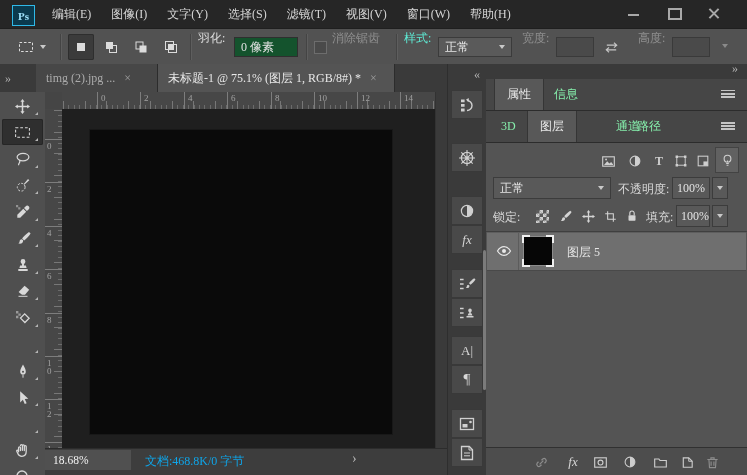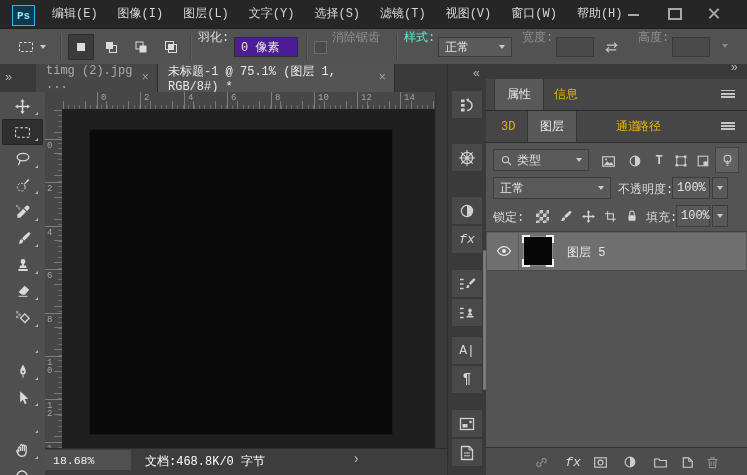--- a/index.html
+++ b/index.html
@@ -1,17 +1,17 @@
 <!DOCTYPE html>
 <html><head>
 <meta charset="utf-8">
 <style>
   html,body{margin:0;padding:0;background:#2a2a2a;}
   #app{position:relative;width:747px;height:475px;background:#535353;overflow:hidden;
-       font-family:Liberation Mono, monospace;font-size:12px;color:#d9d9d9;
+       font-family:Liberation Serif, serif;font-size:12px;color:#d9d9d9;
        -webkit-font-smoothing:antialiased;box-shadow:0 0 0 1px #151515 inset;}
   .abs{position:absolute;}
   .row{display:flex;align-items:center;}
   .dim{color:#8f8f8f;}
   .ic{display:block;}
   
   .titlebar{left:0;top:0;width:747px;height:28px;background:#262626;}
   .pslogo{left:12px;top:5px;width:21px;height:19px;background:#0b3a4e;border:1px solid #2fb9e8;
           color:#9fe2fb;font-size:11px;font-weight:bold;display:flex;align-items:center;justify-content:center;}
   .menus{left:42px;top:0;height:28px;}
@@ -20,21 +20,21 @@
   .wbtn{width:18px;height:14px;position:relative;}
   .wmin{position:absolute;left:3px;top:8px;width:11px;height:2px;background:#a8a8a8;}
   .wmax{position:absolute;left:3px;top:2px;width:10px;height:8px;border:2px solid #a8a8a8;}
   .wclo1,.wclo2{position:absolute;left:8px;top:1px;width:2px;height:13px;background:#a8a8a8;}
   .wclo1{transform:rotate(45deg);} .wclo2{transform:rotate(-45deg);}
   
   .optbar{left:0;top:28px;width:747px;height:36px;background:#525252;border-top:1px solid #1f1f1f;border-bottom:1px solid #3a3a3a;}
   .vsep{position:absolute;top:5px;width:1px;height:26px;background:#444;box-shadow:1px 0 0 #5e5e5e;}
   .toolbtn{position:absolute;top:5px;width:26px;height:26px;display:flex;align-items:center;justify-content:center;color:#dcdcdc;border-radius:2px;}
   .toolbtn.pressed{background:#3b3b3b;box-shadow:0 0 0 1px #2e2e2e inset;}
-  .well{background:#4c1d95;border:1px solid #2f2f2f;height:20px;box-sizing:border-box;display:flex;align-items:center;padding:0 6px;color:#e3e3e3;}
+  .well{background:#14532d;border:1px solid #2f2f2f;height:20px;box-sizing:border-box;display:flex;align-items:center;padding:0 6px;color:#e3e3e3;}
   .drop{background:#5a5a5a;border:1px solid #3b3b3b;height:20px;box-sizing:border-box;display:flex;align-items:center;padding:0 6px;color:#e6e6e6;}
   .caret{width:0;height:0;border-left:3.5px solid transparent;border-right:3.5px solid transparent;border-top:4.5px solid #c9c9c9;margin-left:auto;}
   .caret.dim2{border-top-color:#8a8a8a;}
   .cbox{width:11px;height:11px;border:1px solid #6d6d6d;background:#4a4a4a;}
   .lbl{position:absolute;top:0;line-height:18px;text-align:center;}
   
   .tabstrip{left:0;top:64px;width:747px;height:28px;background:#3a3a3a;}
   .doctab{position:absolute;top:0;height:28px;display:flex;align-items:center;padding:0 8px 0 10px;box-sizing:border-box;border-right:1px solid #2c2c2c;}
   .doctab.inactive{background:#474747;color:#ababab;}
   .doctab.active{background:#545454;color:#e8e8e8;}
@@ -73,21 +73,21 @@
   .dbtn{position:absolute;left:3px;width:32px;height:29px;background:#494949;border:1px solid #393939;display:flex;align-items:center;justify-content:center;color:#d0d0d0;box-sizing:border-box;}
   .dtext{font-size:13px;color:#d8d8d8;font-style:normal;}
   .scrollthumb{position:absolute;left:35px;top:186px;width:3px;height:140px;background:#7b7b7b;border-radius:2px;}
   
   .rpanel{left:486px;top:64px;width:261px;height:411px;background:#545454;}
   .phead{position:absolute;left:0;top:0;width:261px;height:15px;background:#3a3a3a;color:#b5b5b5;}
   .pcollapse{position:absolute;right:10px;top:-3px;font-size:12px;letter-spacing:-1px;}
   .band{position:absolute;left:0;width:261px;height:31px;background:#464646;border-bottom:1px solid #2c2c2c;}
   .ptab{position:absolute;top:0;height:31px;display:flex;align-items:center;justify-content:center;padding:0 12px;box-sizing:border-box;}
   .ptab.on{background:#585858;color:#eaeaea;border-left:1px solid #353535;border-right:1px solid #353535;}
-  .ptab.off{color:#eab308;align-items:center;}
+  .ptab.off{color:#86efac;align-items:center;}
   .hamb{position:absolute;right:12px;top:11px;width:14px;height:10px;
         background:repeating-linear-gradient(to bottom,#c4c4c4 0 1.5px,transparent 1.5px 3.2px);}
   .pwell{background:#595959;border:1px solid #3c3c3c;height:22px;box-sizing:border-box;display:flex;align-items:center;padding:0 6px;color:#e4e4e4;}
   .fbtn{position:absolute;top:0;width:24px;height:22px;display:flex;align-items:center;justify-content:center;color:#cfcfcf;}
   .lockbtn{position:absolute;top:2px;width:20px;height:18px;display:flex;align-items:center;justify-content:center;color:#d4d4d4;}
   .layerrow{position:absolute;left:1px;top:166px;width:259px;height:37px;background:#6f6f6f;border-top:1px solid #5e5e5e;border-bottom:1px solid #494949;}
   .thumb{position:absolute;left:36px;top:3px;width:30px;height:30px;background:#060606;border:1px solid #8c8c8c;box-sizing:border-box;}
   .tcorn{position:absolute;width:6px;height:6px;}
   .tc-tl{left:-2px;top:-2px;border-left:2px solid #efefef;border-top:2px solid #efefef;}
   .tc-tr{right:-2px;top:-2px;border-right:2px solid #efefef;border-top:2px solid #efefef;}
@@ -254,21 +254,20 @@
 </defs>
 </svg>
 
 <div id="app">
 
   <div class="abs titlebar">
     <div class="abs pslogo">Ps</div>
     <div class="abs menus row">
       <span class="menu-item">编辑(E)</span>
       <span class="menu-item">图像(I)</span>
-      <span class="menu-item">图层(L)</span>
       <span class="menu-item">文字(Y)</span>
       <span class="menu-item">选择(S)</span>
       <span class="menu-item">滤镜(T)</span>
       <span class="menu-item">视图(V)</span>
       <span class="menu-item">窗口(W)</span>
       <span class="menu-item">帮助(H)</span>
     </div>
     <div class="abs winctl">
       <span class="wbtn">
           <span class="wmin"></span>
@@ -477,21 +476,21 @@
       <span class="vlab" style="top:293px;">12</span>
     <span class="vtick" style="top:333px;"></span>
       <span class="vlab" style="top:336px;">14</span>
   </div>
   <div class="abs pasteboard"></div>
   <div class="abs docimage"></div>
   <div class="abs rightgap"></div>
 
   <div class="abs statusbar">
     <div class="zoomwell">18.68%</div>
-    <span class="abs" style="left:100px;top:4px;color:#ffffff;">文档:468.8K/0 字节</span>
+    <span class="abs" style="left:100px;top:4px;color:#0ea5e9;">文档:468.8K/0 字节</span>
     <span class="abs" style="left:307px;top:2px;color:#b5b5b5;font-size:14px;">›</span>
   </div>
 
   <div class="abs dock">
     <div class="dockhead">«</div>
     <div class="dbtn" style="top:26px;">
         <svg class="ic" width="18" height="18">
           <use href="#s-history"></use>
         </svg>
       </div>
@@ -561,27 +560,20 @@
           <span>通道</span>
         </div>
       <div class="ptab off" style="left:139px;">
           <span>路径</span>
         </div>
       <span class="hamb"></span>
     </div>
 
     <div class="abs" style="left:0;top:79px;width:261px;height:304px;">
 
-      <div class="pwell abs" style="left:7px;top:6px;width:96px;">
-        <svg class="ic" width="13" height="13" color="#c9c9c9" style="margin-right:4px;">
-            <use href="#s-magnifier"></use>
-          </svg>
-        <span>类型</span>
-        <span class="caret"></span>
-      </div>
       <div class="fbtn" style="left:110px;top:7px;">
           <svg class="ic" width="15" height="15">
             <use href="#s-pic"></use>
           </svg>
         </div>
       <div class="fbtn" style="left:137px;top:7px;">
           <svg class="ic" width="14" height="14">
             <use href="#s-half"></use>
           </svg>
         </div>

